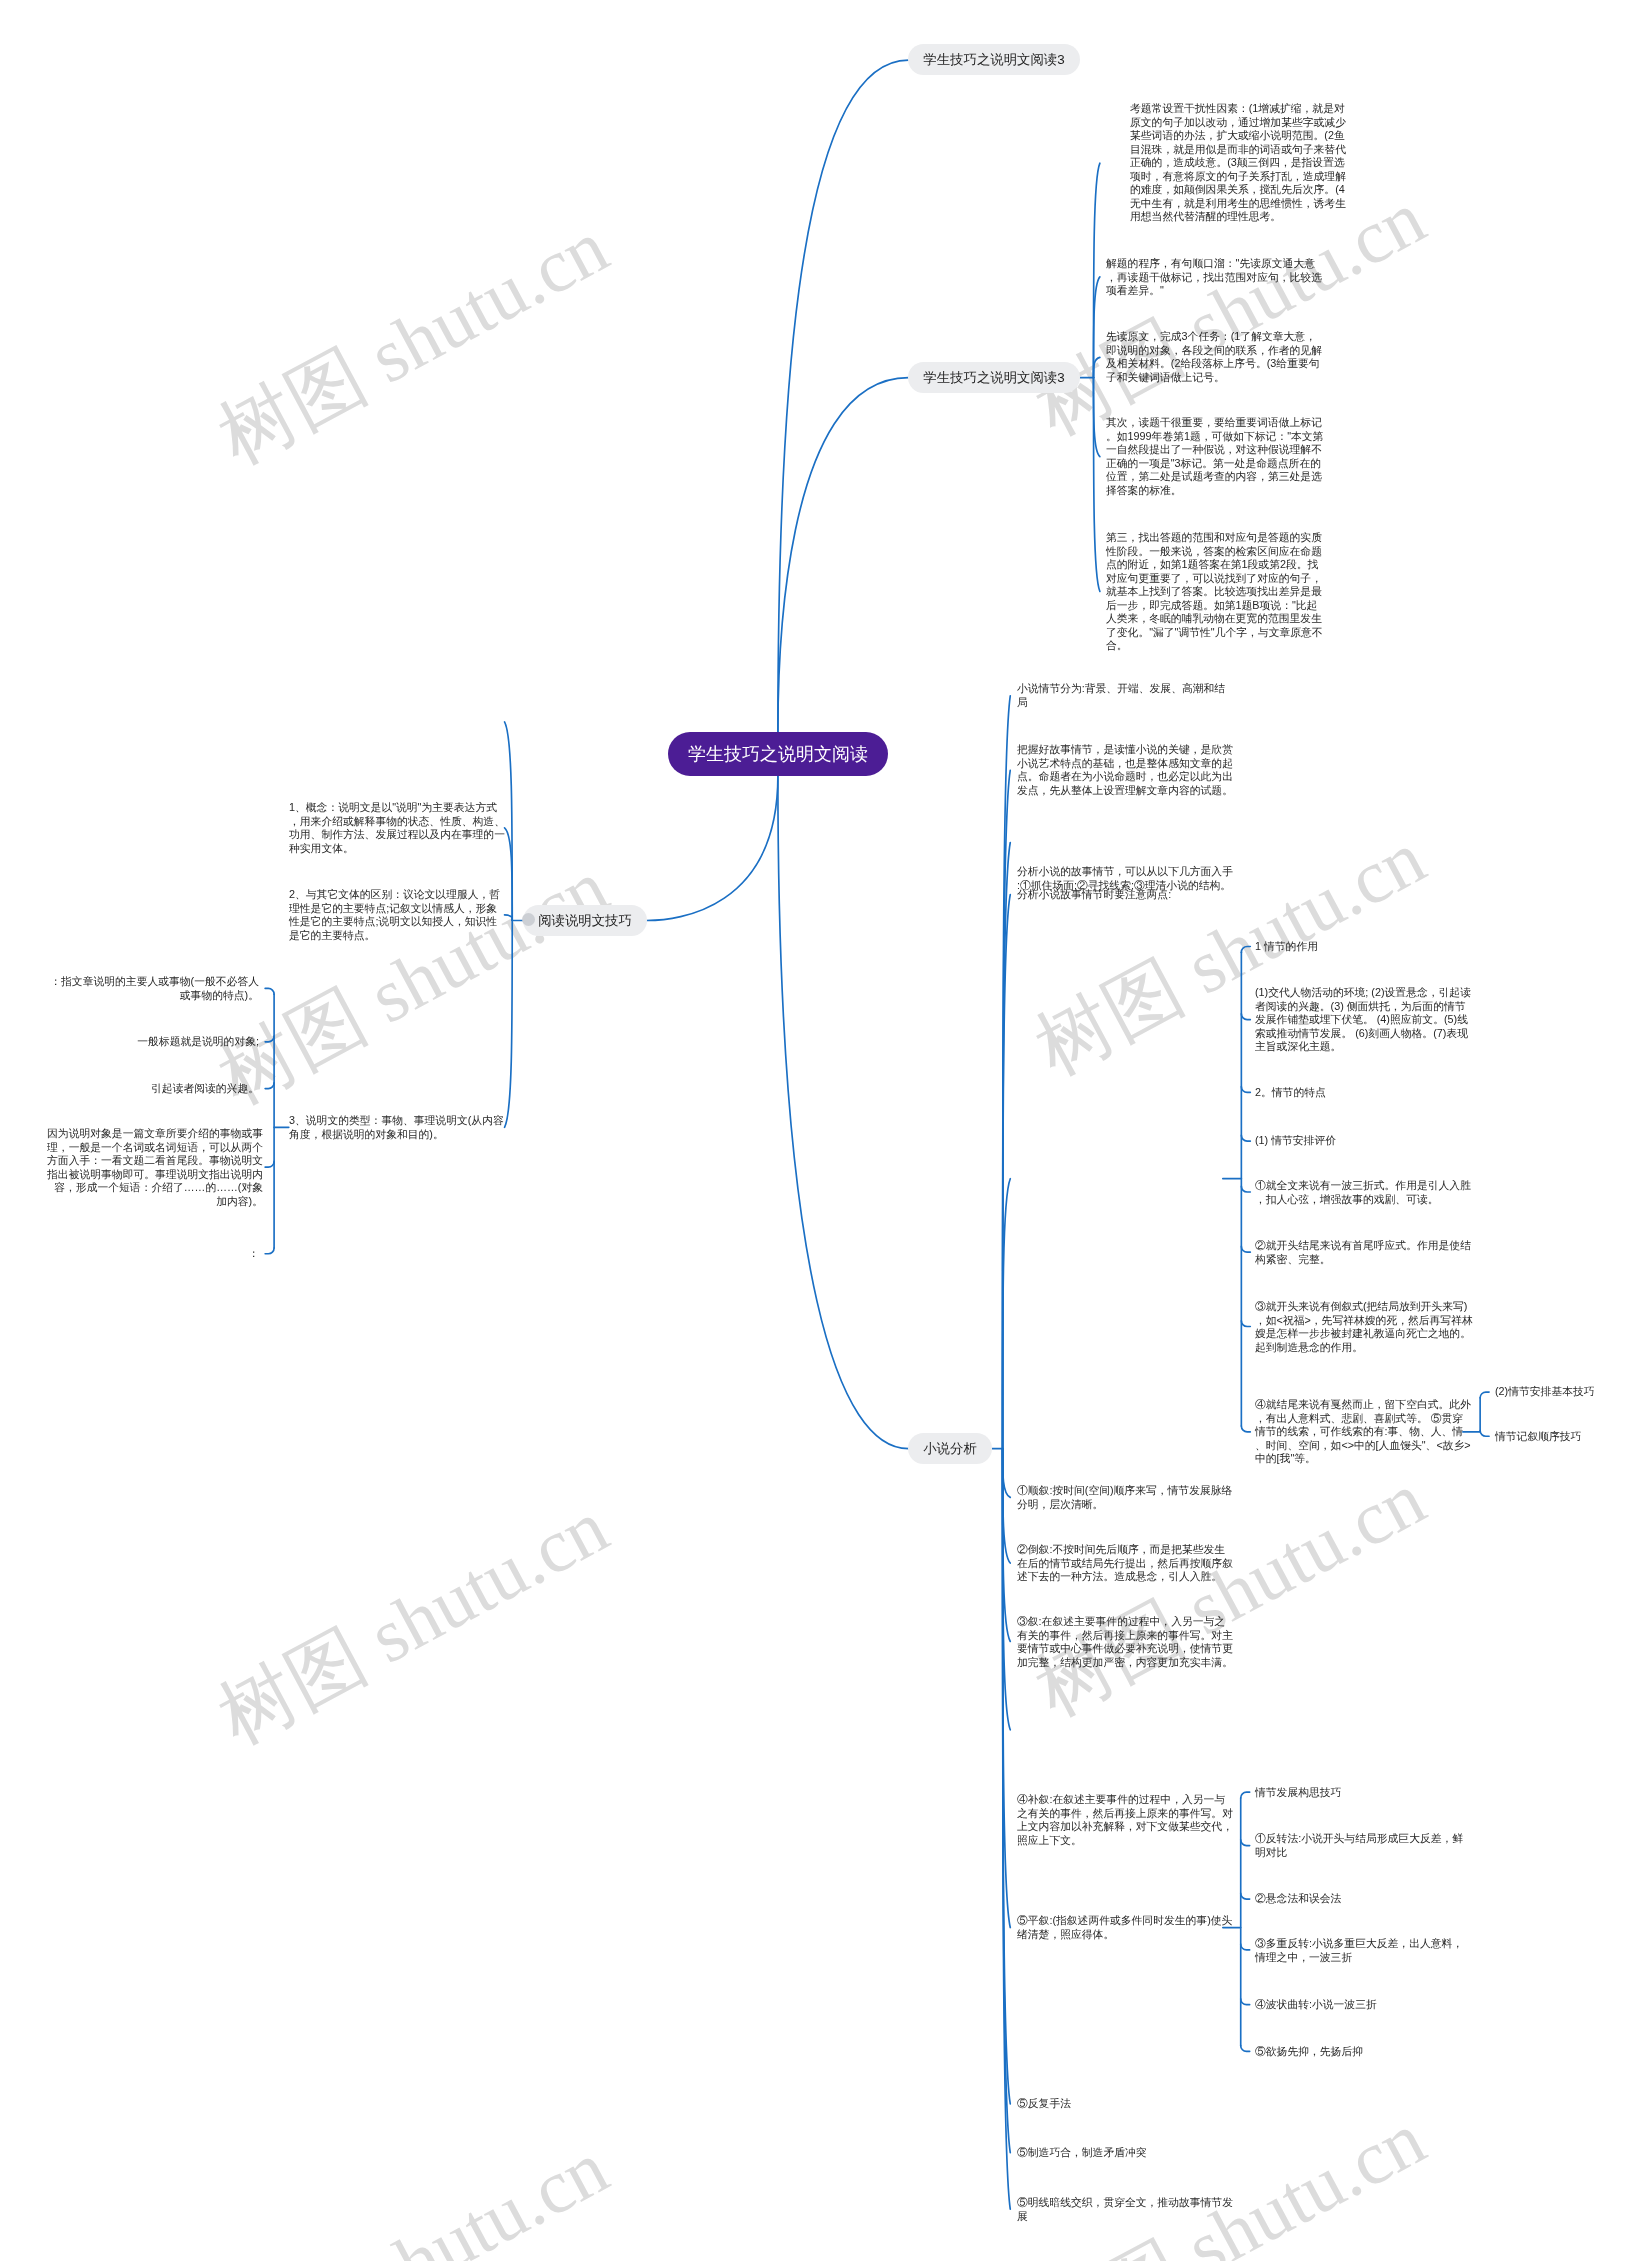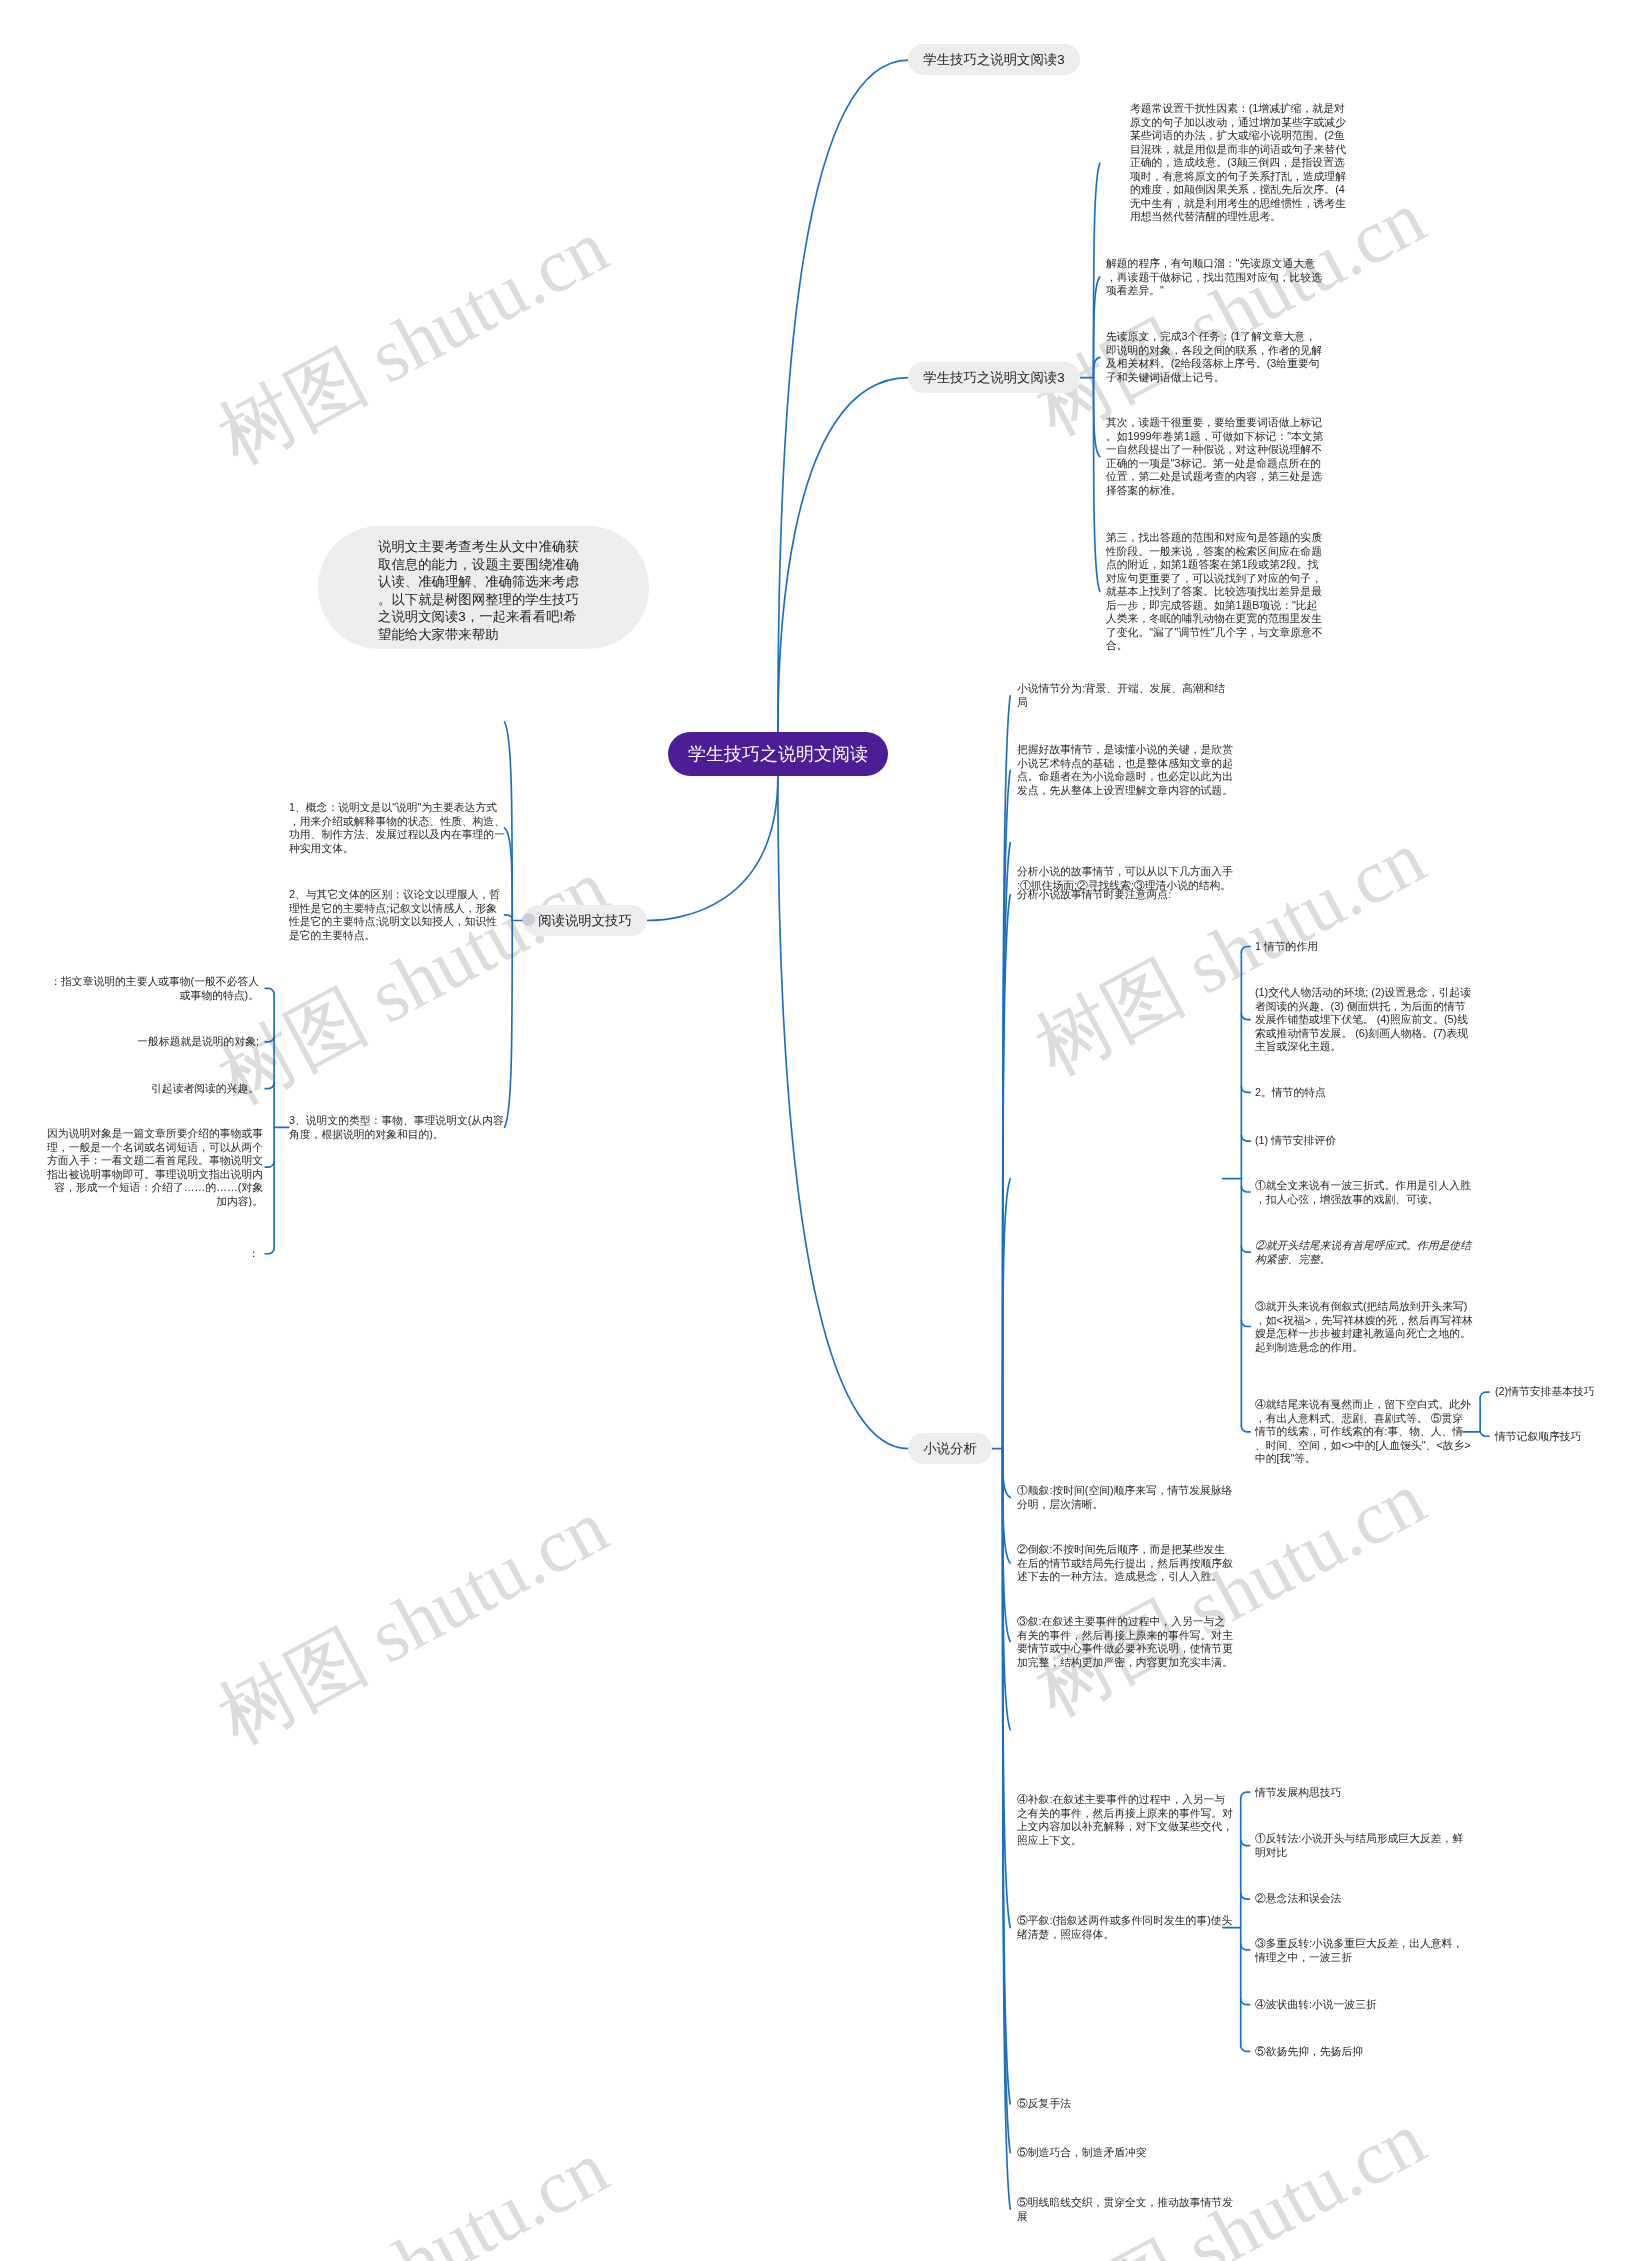--- a/index.html
+++ b/index.html
@@ -118,23 +118,20 @@
   <span>学生技巧之说明文阅读3</span>
 </div>
 <div class="node node-sub" style="left:523px;top:905px;width:124px;height:31px;">
   <span>阅读说明文技巧</span>
 </div>
 <div class="node node-sub" style="left:908px;top:1433px;width:84px;height:31px;">
   <span>小说分析</span>
 </div>
 <div class="dot" style="left:522px;top:913px;width:13.4px;height:13.4px;"></div>
 
-<div class="bubble" style="left:318px;top:526px;width:331px;height:123px;border-radius:61px;padding:12px 61px 0 60px;line-break:anywhere;">
-  <span>说明文主要考查考生从文中准确获取信息的能力，设题主要围绕准确认读、准确理解、准确筛选来考虑。以下就是树图网整理的学生技巧之说明文阅读3，一起来看看吧!希望能给大家带来帮助</span>
-</div>
 
 <div class="tb" style="left:1130px;top:102px;width:218px;">考题常设置干扰性因素：(1增减扩缩，就是对原文的句子加以改动，通过增加某些字或减少某些词语的办法，扩大或缩小说明范围。(2鱼目混珠，就是用似是而非的词语或句子来替代正确的，造成歧意。(3颠三倒四，是指设置选项时，有意将原文的句子关系打乱，造成理解的难度，如颠倒因果关系，搅乱先后次序。(4无中生有，就是利用考生的思维惯性，诱考生用想当然代替清醒的理性思考。</div>
 <div class="tb" style="left:1106px;top:257px;width:218px;">解题的程序，有句顺口溜："先读原文通大意，再读题干做标记，找出范围对应句，比较选项看差异。"</div>
 
 <div class="tb" style="left:1106px;top:330px;width:218px;">先读原文，完成3个任务：(1了解文章大意，即说明的对象，各段之间的联系，作者的见解及相关材料。(2给段落标上序号。(3给重要句子和关键词语做上记号。</div>
 <div class="tb" style="left:1106px;top:416px;width:218px;">其次，读题干很重要，要给重要词语做上标记。如1999年卷第1题，可做如下标记："本文第一自然段提出了一种假说，对这种假说理解不正确的一项是"3标记。第一处是命题点所在的位置，第二处是试题考查的内容，第三处是选择答案的标准。</div>
 <div class="tb" style="left:1106px;top:531px;width:218px;">第三，找出答题的范围和对应句是答题的实质性阶段。一般来说，答案的检索区间应在命题点的附近，如第1题答案在第1段或第2段。找对应句更重要了，可以说找到了对应的句子，就基本上找到了答案。比较选项找出差异是最后一步，即完成答题。如第1题B项说："比起人类来，冬眠的哺乳动物在更宽的范围里发生了变化。"漏了"调节性"几个字，与文章原意不合。</div>
 
 <div class="tb" style="left:289px;top:801px;width:218px;">1、概念：说明文是以"说明"为主要表达方式，用来介绍或解释事物的状态、性质、构造、功用、制作方法、发展过程以及内在事理的一种实用文体。</div>
 <div class="tb" style="left:289px;top:888px;width:218px;">2、与其它文体的区别：议论文以理服人，哲理性是它的主要特点;记叙文以情感人，形象性是它的主要特点;说明文以知授人，知识性是它的主要特点。</div>
@@ -157,21 +154,21 @@
 <div class="tb" style="left:1017px;top:1914px;width:218px;">⑤平叙:(指叙述两件或多件同时发生的事)使头绪清楚，照应得体。</div>
 <div class="tb" style="left:1017px;top:2097px;width:218px;">⑤反复手法</div>
 <div class="tb" style="left:1017px;top:2146px;width:218px;">⑤制造巧合，制造矛盾冲突</div>
 <div class="tb" style="left:1017px;top:2196px;width:218px;">⑤明线暗线交织，贯穿全文，推动故事情节发展</div>
 
 <div class="tb" style="left:1255px;top:940px;width:218px;">1 情节的作用</div>
 <div class="tb" style="left:1255px;top:986px;width:218px;">(1)交代人物活动的环境; (2)设置悬念，引起读者阅读的兴趣。(3) 侧面烘托，为后面的情节发展作铺垫或埋下伏笔。 (4)照应前文。(5)线索或推动情节发展。 (6)刻画人物格。(7)表现主旨或深化主题。</div>
 <div class="tb" style="left:1255px;top:1086px;width:218px;">2。情节的特点</div>
 <div class="tb" style="left:1255px;top:1134px;width:218px;">(1) 情节安排评价</div>
 <div class="tb" style="left:1255px;top:1179px;width:218px;">①就全文来说有一波三折式。作用是引人入胜，扣人心弦，增强故事的戏剧、可读。</div>
-<div class="tb" style="left:1255px;top:1239px;width:218px;font-style:italic;">②就开头结尾来说有首尾呼应式。作用是使结构紧密、完整。</div>
+<div class="tb" style="left:1255px;top:1239px;width:218px;">②就开头结尾来说有首尾呼应式。作用是使结构紧密、完整。</div>
 <div class="tb" style="left:1255px;top:1300px;width:218px;">③就开头来说有倒叙式(把结局放到开头来写)，如&lt;祝福&gt;，先写祥林嫂的死，然后再写祥林嫂是怎样一步步被封建礼教逼向死亡之地的。起到制造悬念的作用。</div>
 <div class="tb" style="left:1255px;top:1398px;width:218px;">④就结尾来说有戛然而止，留下空白式。此外，有出人意料式、悲剧、喜剧式等。 ⑤贯穿情节的线索，可作线索的有:事、物、人、情、时间、空间，如&lt;&gt;中的[人血馒头"、&lt;故乡&gt;中的[我"等。</div>
 
 <div class="tb" style="left:1495px;top:1385px;width:160px;">(2)情节安排基本技巧</div>
 <div class="tb" style="left:1495px;top:1430px;width:160px;">情节记叙顺序技巧</div>
 
 <div class="tb" style="left:1255px;top:1786px;width:218px;">情节发展构思技巧</div>
 <div class="tb" style="left:1255px;top:1832px;width:218px;">①反转法:小说开头与结局形成巨大反差，鲜明对比</div>
 <div class="tb" style="left:1255px;top:1892px;width:218px;">②悬念法和误会法</div>
 <div class="tb" style="left:1255px;top:1937px;width:218px;">③多重反转:小说多重巨大反差，出人意料，情理之中，一波三折</div>

